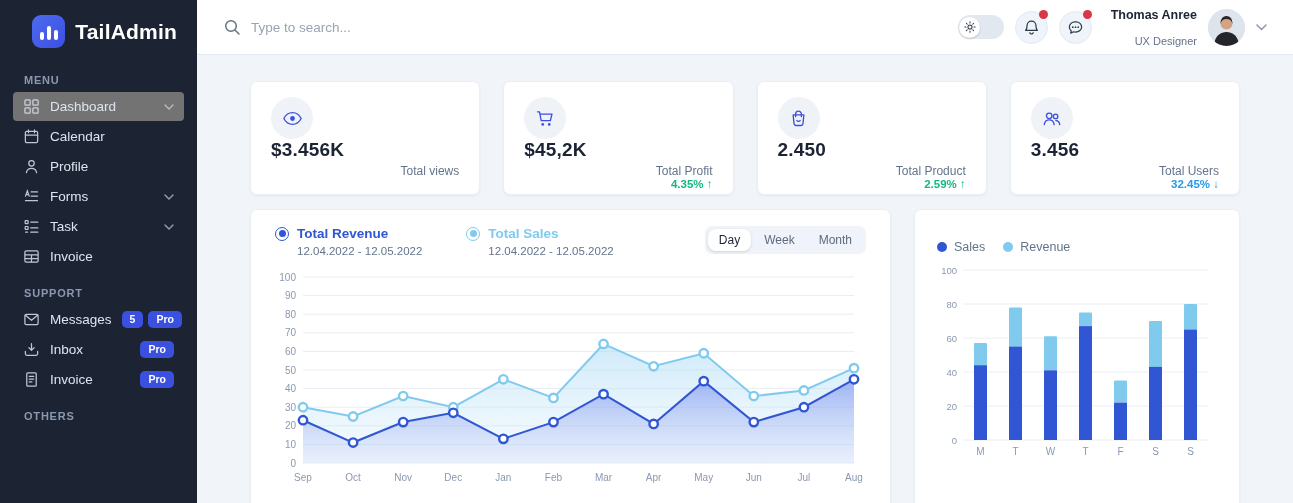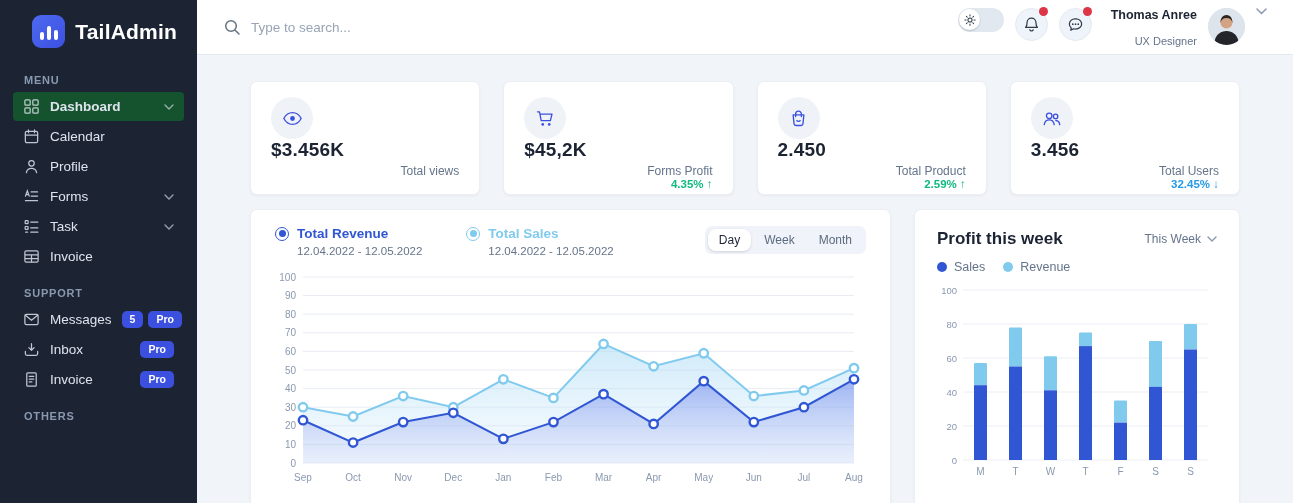--- a/index.html
+++ b/index.html
@@ -8,33 +8,33 @@
 
   
   .sidebar { width:197px; min-width:197px; height:100%; background:#1C2434; color:#DEE4EE; overflow:hidden; }
   .logo-row { display:flex; align-items:center; gap:10px; padding:15px 20px 10px;justify-content:flex-end; }
   .logo-mark { width:33px; height:33px; border-radius:9px; background:linear-gradient(135deg,#4E6AF0,#3C50E0); display:flex; align-items:flex-end; justify-content:center; gap:3px; padding-bottom:8px; }
   .logo-mark i { display:block; width:4px; border-radius:2px; background:#fff; }
   .logo-mark i.b1{height:8px;} .logo-mark i.b2{height:14px;} .logo-mark i.b3{height:10px;}
   .logo-title { font-size:21px; font-weight:700; color:#fff; letter-spacing:.2px; }
   .nav-heading { margin:16px 24px 6px; font-size:11px; font-weight:600; letter-spacing:.8px; color:#8A99AF; }
   .nav-item { display:flex; align-items:center; gap:10px; margin:1px 13px; padding:6px 10px; border-radius:4px; font-size:13.5px; color:#DEE4EE; cursor:pointer; }
-  .nav-item.active { background:#14532d;font-weight:bold; }
+  .nav-item.active { background:#737373; }
   .nav-item svg { flex:none; opacity:.85; }
   .nav-chev { margin-left:auto; opacity:.75; display:flex; }
   .badges { margin-left:auto; display:flex; gap:5px; align-items:center; }
   .badge { background:#3C50E0; color:#fff; font-size:10.5px; font-weight:600; border-radius:5px; padding:3px 8px; line-height:1; }
 
   
   .main { flex:1; display:flex; flex-direction:column; overflow:hidden; }
   .topbar { height:55px; min-height:55px; background:#fff; border-bottom:1px solid #E2E8F0; display:flex; align-items:center; padding:0 26px; }
   .search { display:flex; align-items:center; gap:10px; flex:1; }
   .search input { border:none; outline:none; font-size:13.5px; color:#1C2434; width:280px; font-family:inherit; }
   .search input::placeholder { color:#98A4B5; }
-  .top-right { display:flex; gap:11px; }
+  .top-right { display:flex; align-items:center; gap:11px; }
   .toggle { width:46px; height:24px; border-radius:12px; background:#E2E8F0; position:relative; cursor:pointer; }
   .toggle .knob { position:absolute; top:1.5px; left:1.5px; width:21px; height:21px; border-radius:50%; background:#fff; box-shadow:0 1px 2px rgba(0,0,0,.18); display:flex; align-items:center; justify-content:center; }
   .icon-btn { position:relative; width:33px; height:33px; border-radius:50%; background:#EFF4FB; border:1px solid #E4E9F0; display:flex; align-items:center; justify-content:center; cursor:pointer; }
   .red-dot { position:absolute; top:-2px; right:-1px; width:9px; height:9px; border-radius:50%; background:#DC3545; }
   .user-meta { text-align:right; margin-left:8px; }
   .user-name { font-size:12.5px; font-weight:700; color:#1C2434; }
   .user-role { font-size:11px; color:#64748B; margin-top:13px; }
   .avatar { width:37px; height:37px; border-radius:50%; overflow:hidden; background:#DDE4EC; }
 
   .content { flex:1; overflow:hidden; }
@@ -269,21 +269,21 @@
         <div class="card stat-card">
           <div class="stat-ic">
               <svg width="21" height="21" viewBox="0 0 22 22" fill="none" stroke="#3C50E0" stroke-width="1.4" stroke-linecap="round" stroke-linejoin="round">
                 <path d="M2.6 4h2.1l1.8 9.3h9.6l1.7-6.9H6.1"></path>
                 <circle cx="8.1" cy="17.2" r="1.4" fill="#3C50E0" stroke="none"></circle>
                 <circle cx="14.9" cy="17.2" r="1.4" fill="#3C50E0" stroke="none"></circle>
               </svg>
             </div>
           <div class="stat-value">$45,2K</div>
           <div class="stat-bottom">
-            <span class="stat-label">Forms Profit</span>
+            <span class="stat-label">Total Profit</span>
             <span class="stat-delta" style="color: rgb(16, 185, 129);">4.35% ↑</span>
           </div>
         </div>
 
         <div class="card stat-card">
           <div class="stat-ic">
               <svg width="21" height="21" viewBox="0 0 22 22" fill="none" stroke="#3C50E0" stroke-width="1.4" stroke-linecap="round" stroke-linejoin="round">
                 <path d="M5.4 7.2h11.2l-.9 9.2a2.1 2.1 0 0 1-2.1 1.9H8.4a2.1 2.1 0 0 1-2.1-1.9l-.9-9.2Z"></path>
                 <path d="M8 9V6.3a3 3 0 0 1 6 0V9"></path>
                 <path d="M9.3 13.2c.5 1 2.9 1 3.4 0"></path>
@@ -413,29 +413,20 @@
                 <text x="328.54545454545456" y="210" font-size="10" fill="#8A99AF" text-anchor="middle">Mar</text>
                 <text x="378.6363636363636" y="210" font-size="10" fill="#8A99AF" text-anchor="middle">Apr</text>
                 <text x="428.72727272727275" y="210" font-size="10" fill="#8A99AF" text-anchor="middle">May</text>
                 <text x="478.8181818181818" y="210" font-size="10" fill="#8A99AF" text-anchor="middle">Jun</text>
                 <text x="528.909090909091" y="210" font-size="10" fill="#8A99AF" text-anchor="middle">Jul</text>
                 <text x="579" y="210" font-size="10" fill="#8A99AF" text-anchor="middle">Aug</text>
               </svg></div>
         </div>
 
         <div class="card bar-card">
-          <div class="bar-head">
-            <div class="bar-title">Profit this week</div>
-            <div class="bar-select">
-              <span>This Week</span>
-              <svg width="10" height="6" viewBox="0 0 10 6" fill="none" stroke="#8A99AF" stroke-width="1.4" stroke-linecap="round">
-                  <path d="M1 1l4 4 4-4"></path>
-                </svg>
-            </div>
-          </div>
           <div class="bar-legend">
             <span class="bl-item">
               <span class="bl-dot" style="background-color: rgb(48, 86, 211);"></span>
               <span>Sales</span>
             </span>
             <span class="bl-item">
               <span class="bl-dot" style="background-color: rgb(128, 202, 238);"></span>
               <span>Revenue</span>
             </span>
           </div>

